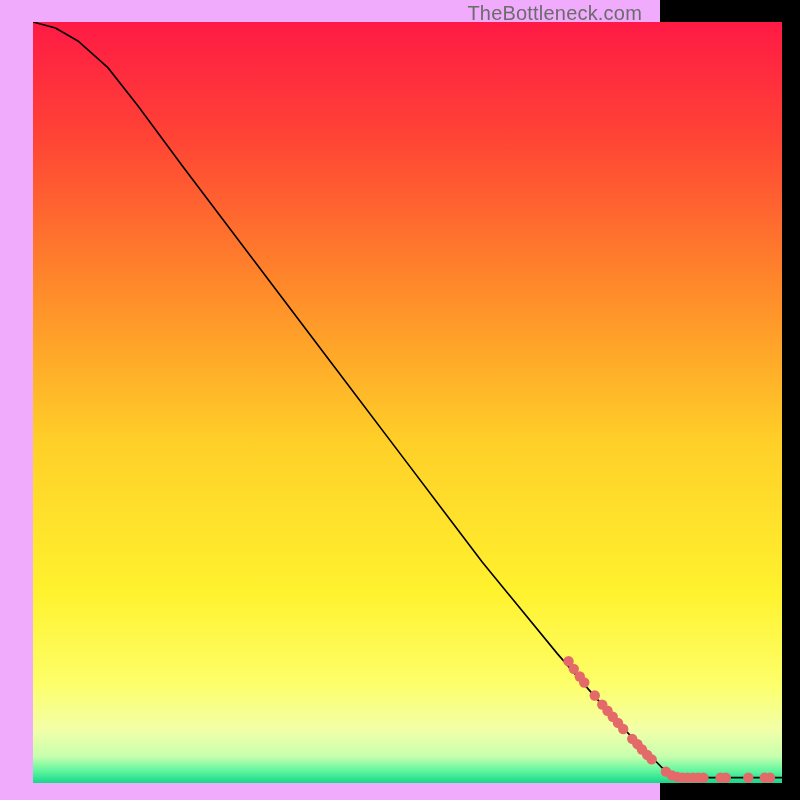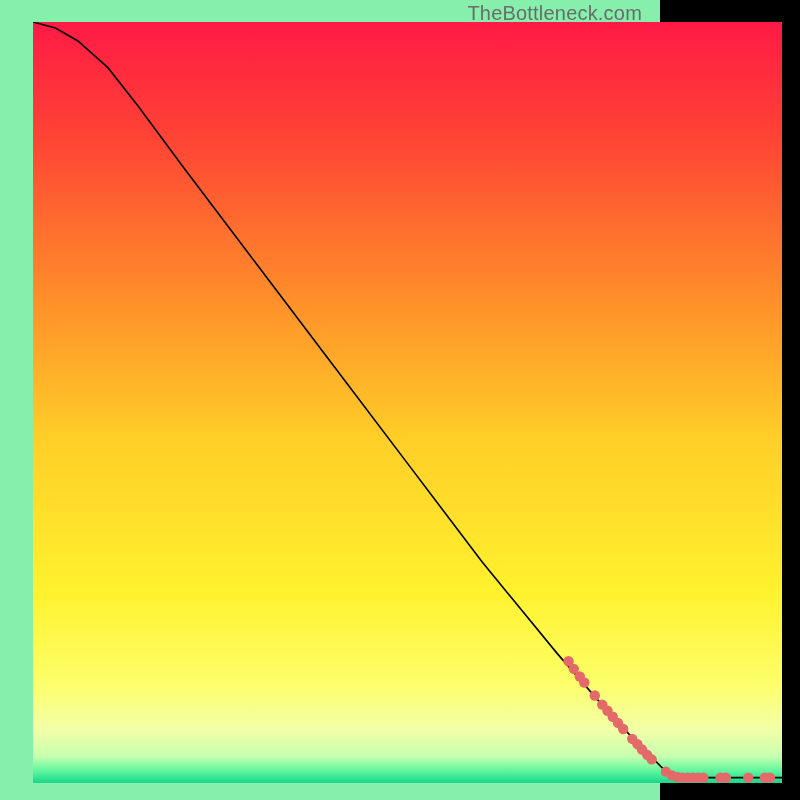--- a/index.html
+++ b/index.html
@@ -8,21 +8,21 @@
     width: 800px;
     height: 800px;
     background: #000;
     overflow: hidden;
     font-family: Arial, Helvetica, sans-serif;
   }
   .stage {
     position: relative;
     width: 660px;
     height: 800px;
-    background: #86efac;
+    background: #f0abfc;
   }
   .plot {
     position: absolute;
     left: 33px;
     top: 22px;
     width: 749px;
     height: 761px;
   }
   .gradient {
     position: absolute;

